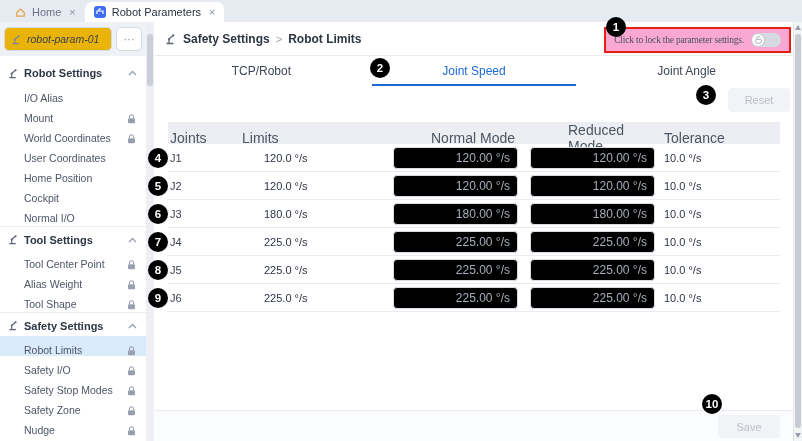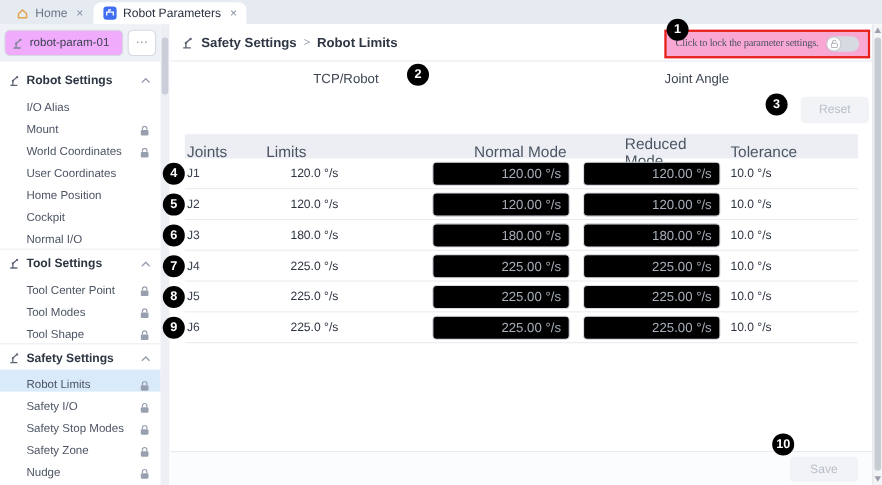--- a/index.html
+++ b/index.html
@@ -16,22 +16,22 @@
   .apptab .close{font-size:11px;color:#8a93a3;margin-left:2px;cursor:pointer;}
   .homeico{width:11px;height:11px;display:inline-block;}
   .rpico{width:12px;height:12px;border-radius:3px;background:#3f6ff0;display:flex;
          align-items:center;justify-content:center;}
 
   
   .sidebar{position:absolute;left:0;top:22px;width:146px;height:419px;background:#fff;}
   .sb-scrolltrack{position:absolute;left:146px;top:22px;width:8px;height:419px;background:#edeff4;}
   .sb-thumb{position:absolute;left:1px;top:12px;width:6px;height:52px;background:#c9ced8;border-radius:3px;}
   .sb-head{height:34px;background:#eef1f6;display:flex;align-items:center;gap:4px;padding:0 4px;}
-  .param-box{flex:1;height:24px;background:#f0abfc;border:1px solid #d5d9e0;border-radius:5px;
-             display:flex;align-items:center;gap:5px;padding:0 6px;font-size:10.5px;color:#3a4150;}
+  .param-box{flex:1;height:24px;background:#eab308;border:1px solid #d5d9e0;border-radius:5px;
+             display:flex;align-items:center;gap:5px;padding:0 6px;font-size:10.5px;color:#3a4150;font-style:italic;}
   .more-btn{width:26px;height:24px;background:#fff;border:1px solid #d5d9e0;border-radius:5px;
             color:#8a93a3;font-size:11px;line-height:20px;text-align:center;padding:0;}
   .nav{padding-top:6px;}
   .sec{height:22px;display:flex;align-items:center;gap:5px;padding:0 9px 0 8px;
        font-size:11px;font-weight:bold;color:#2e3644;}
   .sec.bordered{border-top:1px solid #eceef2;margin-top:2px;padding-top:2px;height:24px;}
   .sec .chev{margin-left:auto;}
   .item{height:20px;display:flex;align-items:flex-end;padding:0 10px 0 24px;font-size:10.5px;color:#4d5565;}
   .item.selected{background:#d9eafb;}
   .lock{margin-left:auto;flex:0 0 auto;}
@@ -179,21 +179,21 @@
           </svg>
       </div>
       <div class="item">
           <span>Tool Center Point</span>
         <svg class="lock" width="9" height="10" viewBox="0 0 9 10">
             <rect x="1" y="4.2" width="7" height="5" rx="1" fill="#98a0b0"></rect>
             <path d="M2.5 4 V2.8 A2 2 0 0 1 6.5 2.8 V4" fill="none" stroke="#98a0b0" stroke-width="1.1"></path>
           </svg>
         </div>
       <div class="item">
-          <span>Tool Modes</span>
+          <span>Alias Weight</span>
         <svg class="lock" width="9" height="10" viewBox="0 0 9 10">
             <rect x="1" y="4.2" width="7" height="5" rx="1" fill="#98a0b0"></rect>
             <path d="M2.5 4 V2.8 A2 2 0 0 1 6.5 2.8 V4" fill="none" stroke="#98a0b0" stroke-width="1.1"></path>
           </svg>
         </div>
       <div class="item">
           <span>Tool Shape</span>
         <svg class="lock" width="9" height="10" viewBox="0 0 9 10">
             <rect x="1" y="4.2" width="7" height="5" rx="1" fill="#98a0b0"></rect>
             <path d="M2.5 4 V2.8 A2 2 0 0 1 6.5 2.8 V4" fill="none" stroke="#98a0b0" stroke-width="1.1"></path>
@@ -273,20 +273,23 @@
             </svg>
           </div>
         </div>
       </div>
     </div>
 
     <div class="ptabs">
       <div class="ptab">
           <span>TCP/Robot</span>
         </div>
+      <div class="ptab active">
+          <span>Joint Speed</span>
+        </div>
       <div class="ptab">
           <span>Joint Angle</span>
         </div>
     </div>
 
     <button class="btn reset-btn">Reset</button>
 
     <div class="table">
       <div class="grid thead">
         <span>Joints</span>

